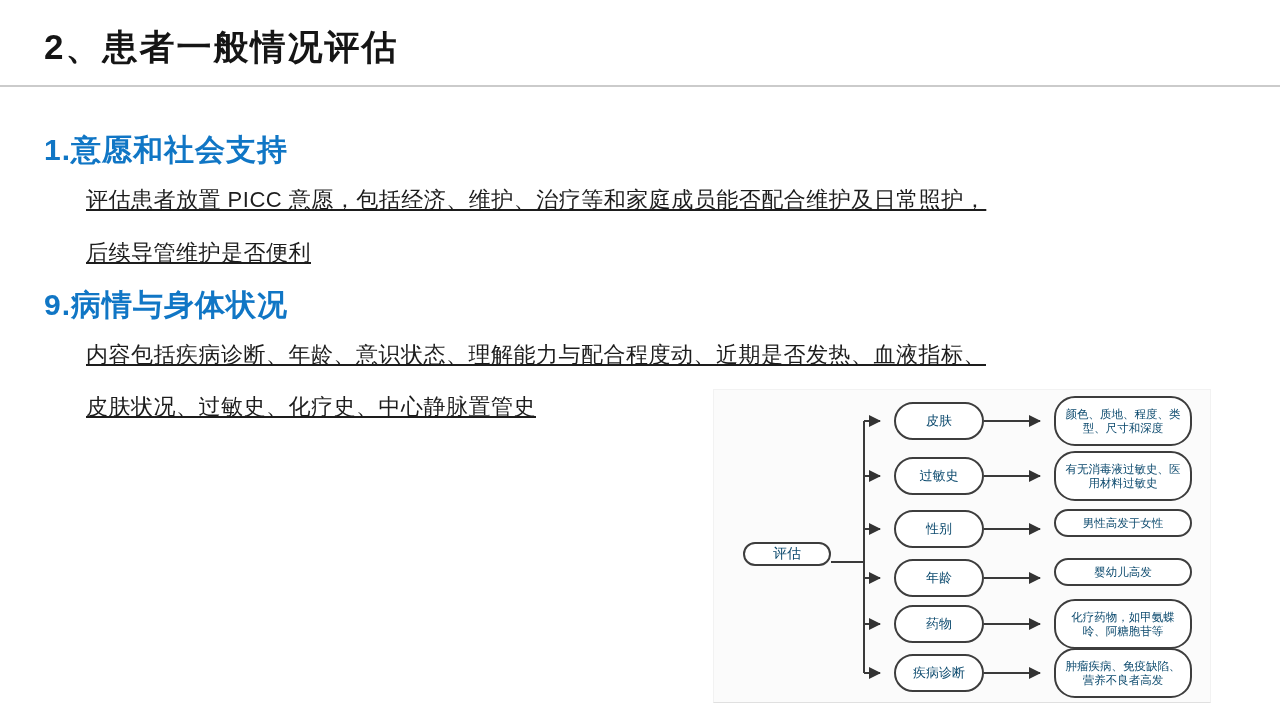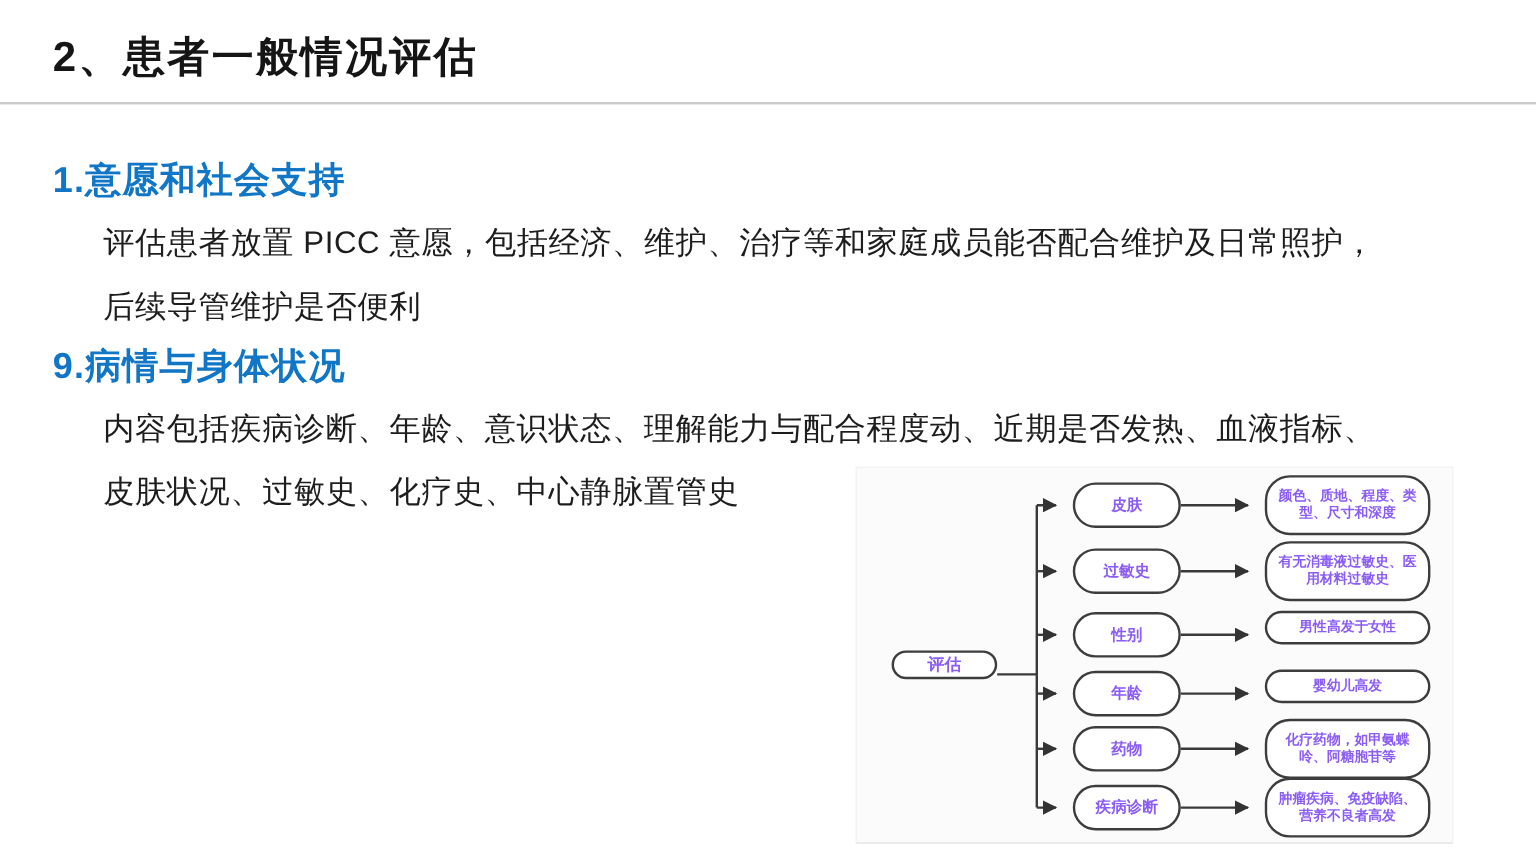--- a/index.html
+++ b/index.html
@@ -13,36 +13,36 @@
     color:#151515; letter-spacing:2px; white-space:nowrap;
   }
   .divider {
     position:absolute; left:0; top:85px; width:1280px; height:2px; background:#cbcbcb;
   }
   .sec-heading {
     position:absolute; left:44px; font-size:30px; font-weight:700;
     color:var(--heading-blue,#1076c5); white-space:nowrap; letter-spacing:1px;
   }
   .body-line {
-    position:absolute; left:86px; font-size:26px; color:#1d1d1d;
-    white-space:nowrap; letter-spacing:0.5px;
+    position:absolute; left:86px; font-size:22px; color:#1d1d1d;
+    white-space:nowrap; letter-spacing:0.5px;text-decoration:underline;
   }
   .h1 { top:130px; } .h2 { top:285px; }
   .l1 { top:185px; } .l2 { top:238px; }
   .l3 { top:340px; } .l4 { top:392px; }
 
   
   .diagram {
     position:absolute; left:713px; top:389px; width:498px; height:314px;
     background:#fbfbfb; border:1px solid #f2f2f2; border-bottom-color:#e0e0e0;
   }
   .diagram svg { position:absolute; left:0; top:0; }
   .node {
     position:absolute; background:#ffffff; border:2px solid #3d3d3d;
-    color:#8b5cf6; font-weight:700; display:flex; align-items:center;
+    color:#0c4a6e; font-weight:400; display:flex; align-items:center;
     justify-content:center; text-align:center; line-height:1.25;
   }
   .root-node {
     left:29px; top:152px; width:88px; height:24px; border-radius:20px; font-size:14px;
   }
   .cat-node {
     left:180px; width:90px; height:38px; border-radius:19px; font-size:13px;
   }
   .det-node {
     left:340px; width:138px; border-radius:21px; font-size:11.5px; padding:2px 7px;

